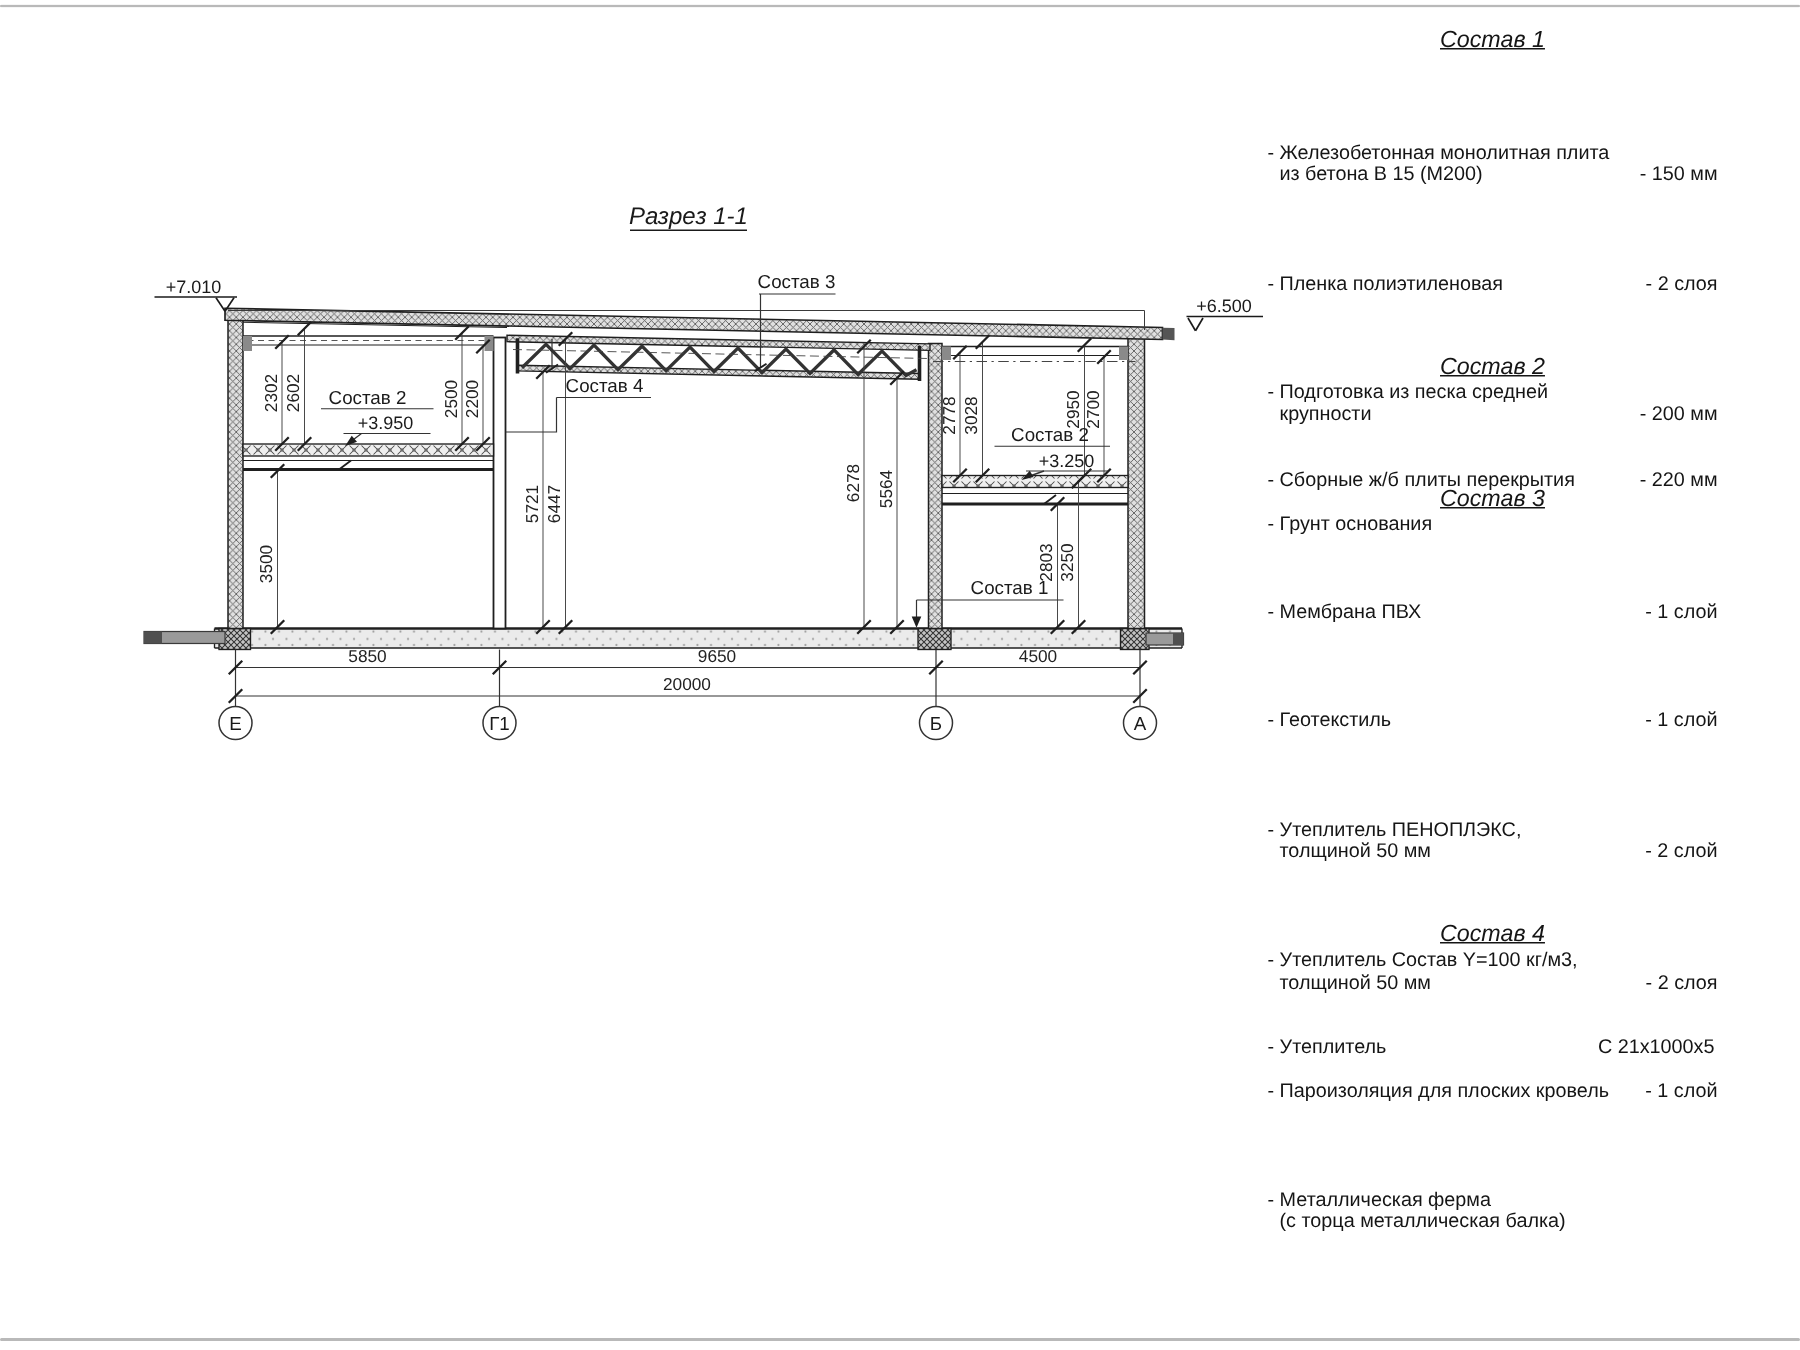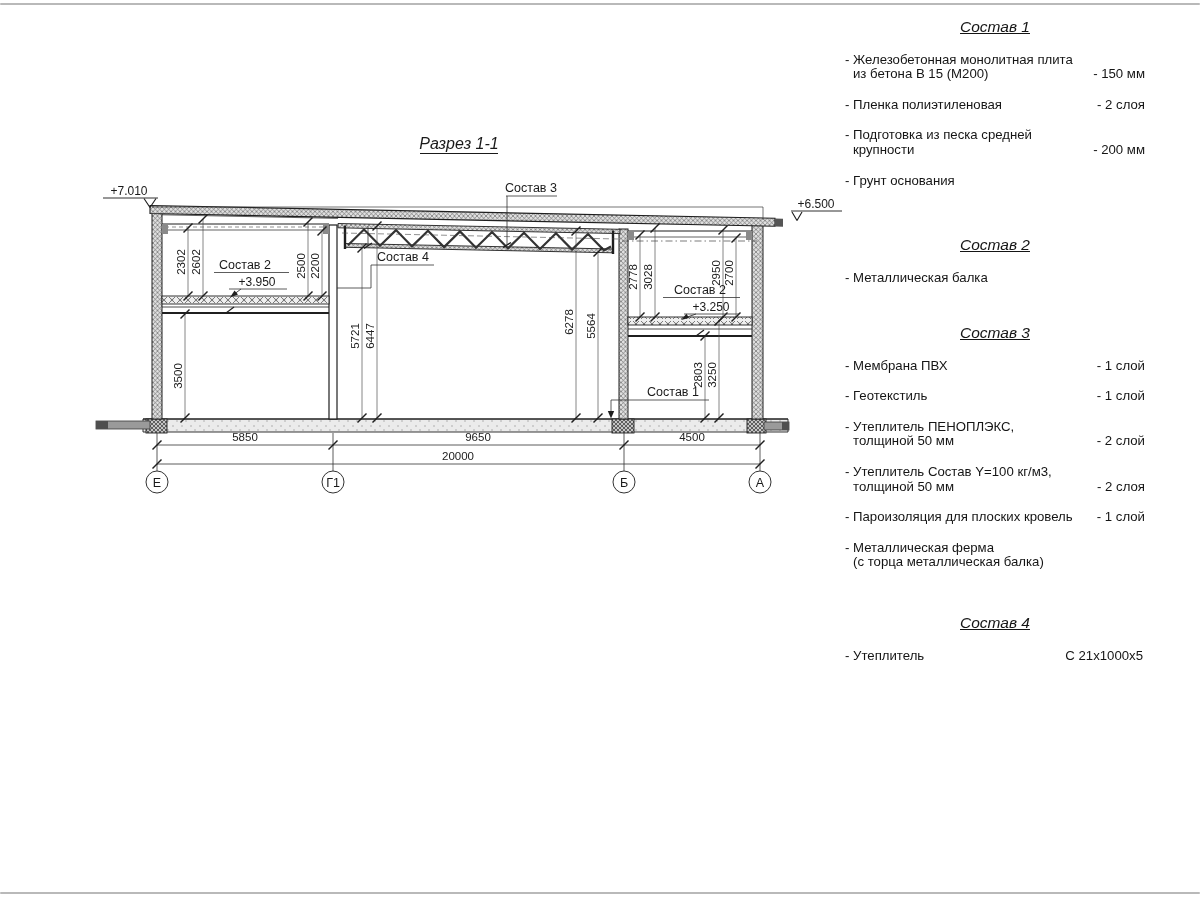--- a/index.html
+++ b/index.html
@@ -13,21 +13,21 @@
   .t-title{font-size:16px;font-style:italic;}
   .t-callout{font-size:12.5px;}
   .t-elev{font-size:12px;}
   .t-dim{font-size:11.5px;fill:#222;}
   .t-axis{font-size:12.5px;}
   
   .legend{position:absolute;left:845px;top:0;width:300px;font-size:13.2px;line-height:14.6px;color:#151515;}
   .lsec{position:absolute;left:0;width:300px;}
   .lsec-h{font-style:italic;text-decoration:underline;text-align:center;font-size:15.5px;margin:0 0 18px 0;}
   .lrow{display:flex;align-items:flex-end;margin-bottom:16px;}
-  .lname{width:242px;}
+  .lname{width:242px;margin-top:42px;}
   .lname .l2{padding-left:8px;}
   .lval{width:58px;flex:none;white-space:nowrap;text-align:right;}
   .s4 .lname{width:122px;}
   .s4 .lval{width:176px;}
 </style>
 </head>
 <body>
 
 <div class="canvas">
   <div class="edge top"></div>
@@ -306,23 +306,23 @@
             <div>- Грунт основания</div>
           </div>
         <div class="lval"></div>
       </div>
     </div>
 
     <div class="lsec" style="top:238px">
       <div class="lsec-h">Состав 2</div>
       <div class="lrow">
         <div class="lname">
-            <div>- Металлическая балка</div>
-          </div>
-        <div class="lval"></div>
+            <div>- Сборные ж/б плиты перекрытия</div>
+          </div>
+        <div class="lval">- 220 мм</div>
       </div>
     </div>
 
     <div class="lsec" style="top:326px">
       <div class="lsec-h">Состав 3</div>
       <div class="lrow">
         <div class="lname">
             <div>- Мембрана ПВХ</div>
           </div>
         <div class="lval">- 1 слой</div>

